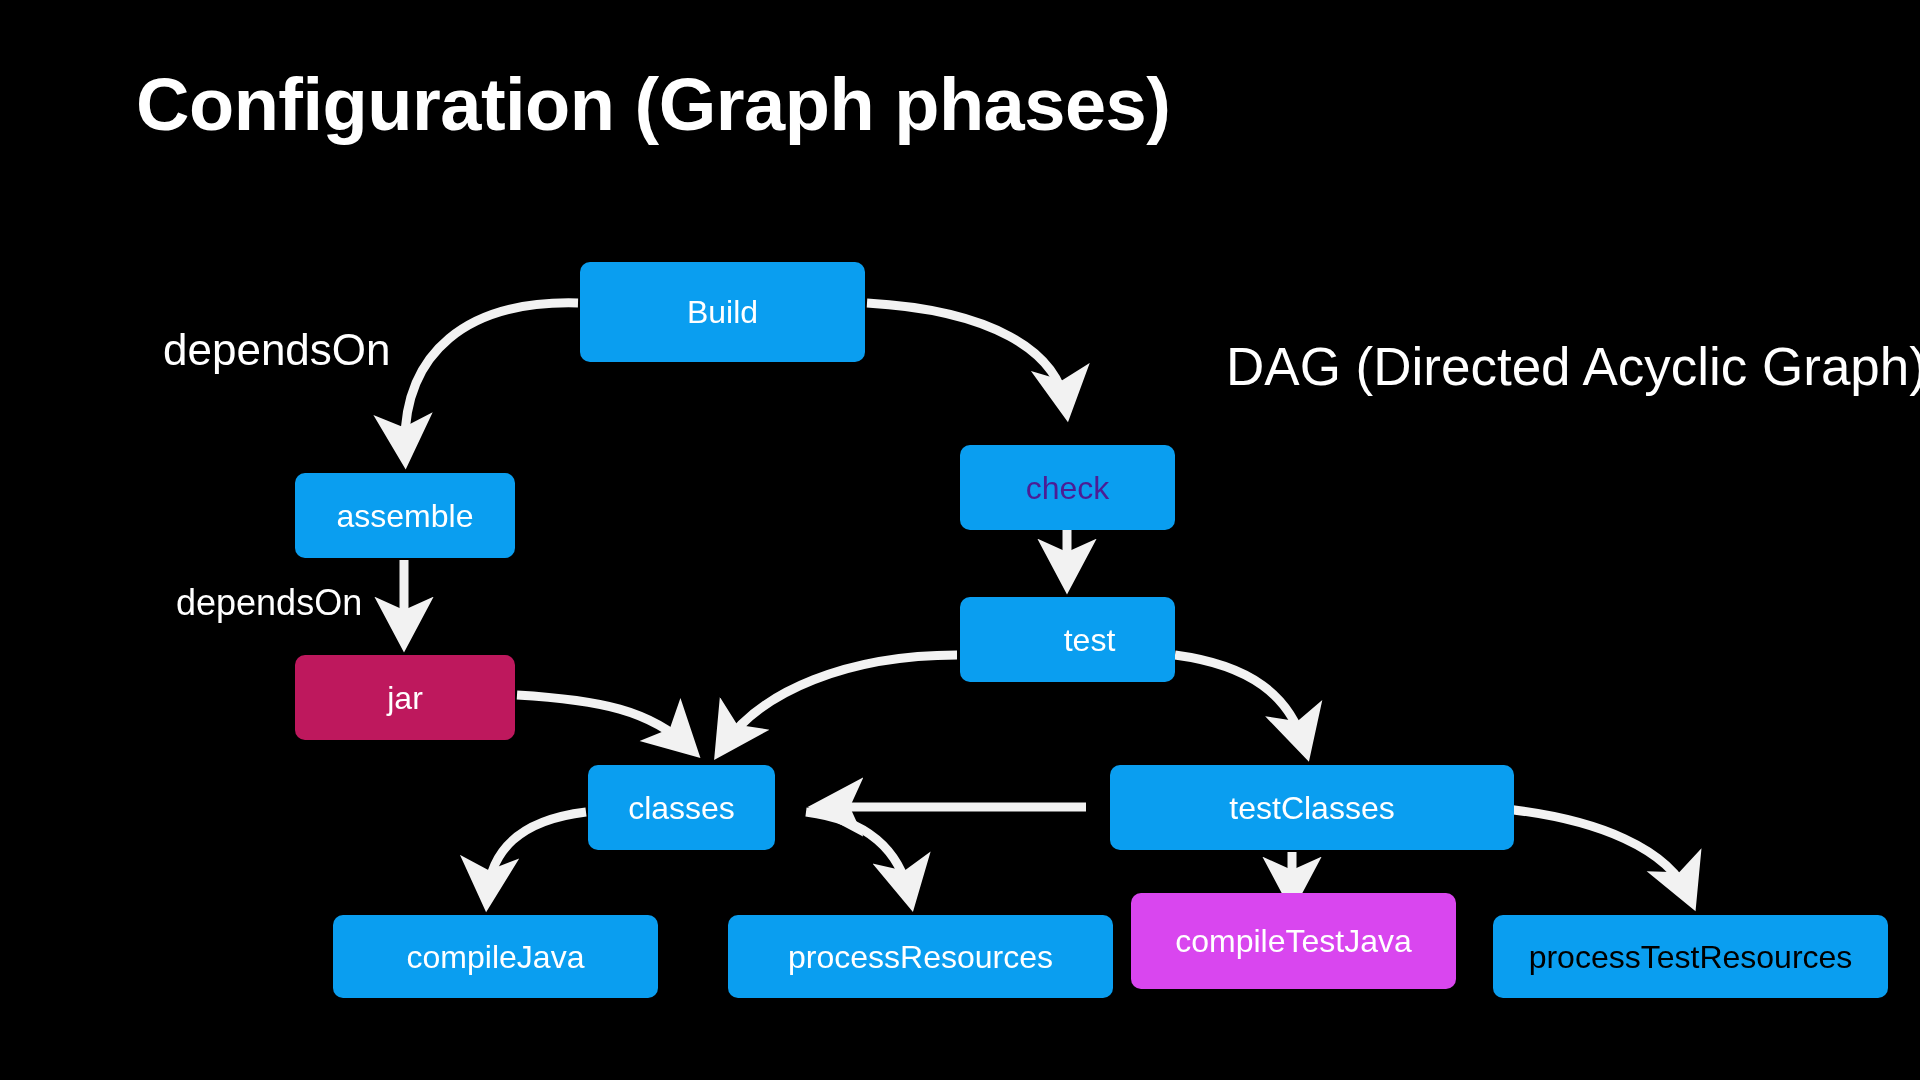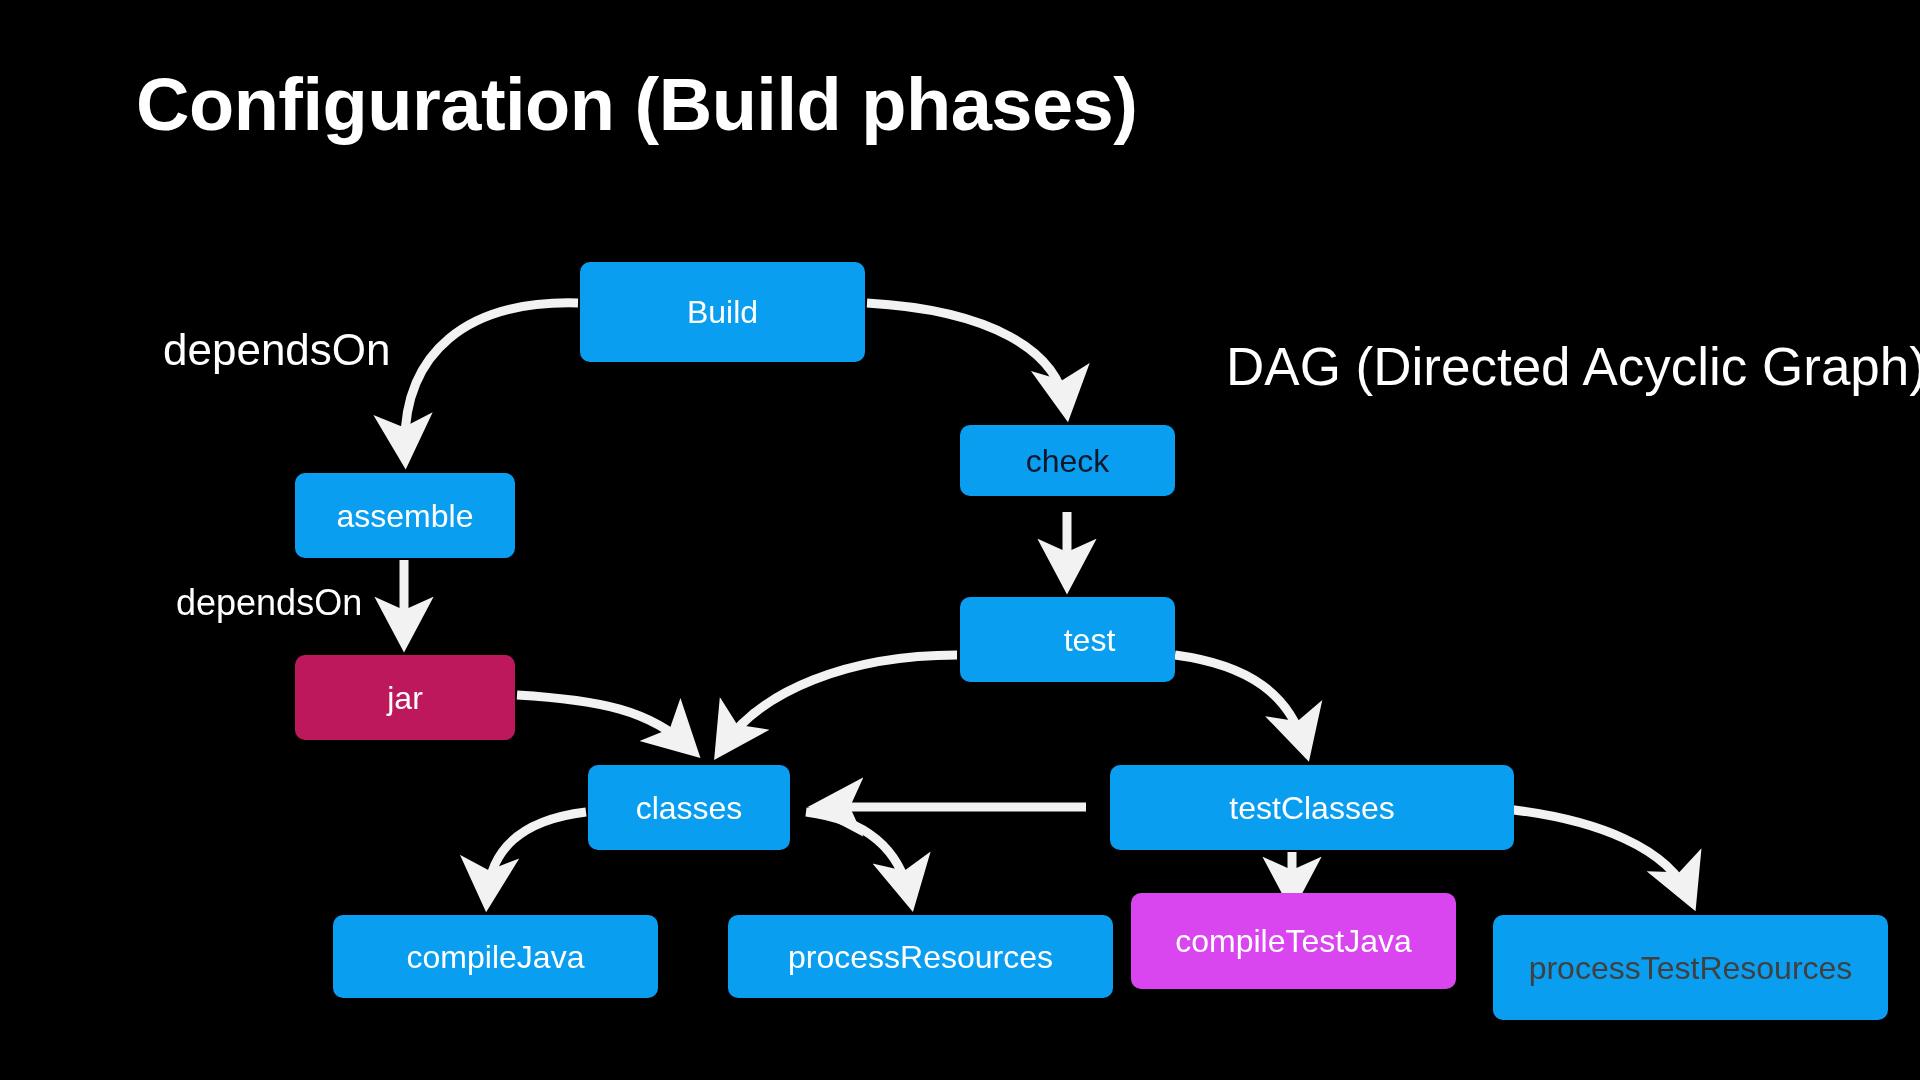--- a/index.html
+++ b/index.html
@@ -57,21 +57,21 @@
   }
   #annot-dependson-1 { left: 163px; top: 328px; font-size: 44px; }
   #annot-dependson-2 { left: 176px; top: 585px; font-size: 36px; }
   #annot-dag        { left: 1226px; top: 340px; font-size: 53px; }
 </style>
 </head>
 <body>
 
 <div id="slide">
 
-  <div id="slide-title">Configuration (Build phases)</div>
+  <div id="slide-title">Configuration (Graph phases)</div>
 
   <svg class="edge-layer" viewBox="0 0 1920 1080" width="1920" height="1080">
     <defs>
       <marker id="arrowhead" markerWidth="7" markerHeight="7" refX="4.6" refY="3.5" orient="auto" markerUnits="strokeWidth">
         <path d="M0,0.2 L6.2,3.5 L0,6.8 L1.5,3.5 Z" fill="#f2f2f2"></path>
       </marker>
     </defs>
 
     <g stroke="#f2f2f2" stroke-width="9" fill="none" stroke-linecap="butt" marker-end="url(#arrowhead)">
 
@@ -101,44 +101,44 @@
     </g>
   </svg>
 
   <div class="annot" id="annot-dependson-1">dependsOn</div>
   <div class="annot" id="annot-dependson-2">dependsOn</div>
   <div class="annot" id="annot-dag">DAG (Directed Acyclic Graph)</div>
 
   <div class="node" id="node-build" style="left: 580px; top: 262px; width: 285px; height: 100px; background: rgb(10, 158, 240); color: rgb(255, 255, 255);">
     <span class="node-label">Build</span>
   </div>
-  <div class="node" id="node-check" style="left: 960px; top: 425px; width: 215px; height: 71px; background: rgb(10, 158, 240); color: #0f172a;">
+  <div class="node" id="node-check" style="left: 960px; top: 445px; width: 215px; height: 85px; background: rgb(10, 158, 240); color: #4c1d95;">
     <span class="node-label">check</span>
   </div>
   <div class="node" id="node-assemble" style="left: 295px; top: 473px; width: 220px; height: 85px; background: rgb(10, 158, 240); color: rgb(255, 255, 255);">
     <span class="node-label">assemble</span>
   </div>
   <div class="node" id="node-test" style="left: 960px; top: 597px; width: 215px; height: 85px; background: rgb(10, 158, 240); color: rgb(255, 255, 255); padding-left: 44px;">
     <span class="node-label">test</span>
   </div>
   <div class="node" id="node-jar" style="left: 295px; top: 655px; width: 220px; height: 85px; background: #be185d; color: rgb(255, 255, 255);">
     <span class="node-label">jar</span>
   </div>
-  <div class="node" id="node-classes" style="left: 588px; top: 765px; width: 202px; height: 85px; background: rgb(10, 158, 240); color: rgb(255, 255, 255);">
+  <div class="node" id="node-classes" style="left: 588px; top: 765px; width: 187px; height: 85px; background: rgb(10, 158, 240); color: rgb(255, 255, 255);">
     <span class="node-label">classes</span>
   </div>
   <div class="node" id="node-testClasses" style="left: 1090px; top: 765px; width: 404px; height: 85px; background: rgb(10, 158, 240); color: rgb(255, 255, 255); margin-left: 20px;">
     <span class="node-label">testClasses</span>
   </div>
   <div class="node" id="node-compileJava" style="left: 333px; top: 915px; width: 325px; height: 83px; background: rgb(10, 158, 240); color: rgb(255, 255, 255);">
     <span class="node-label">compileJava</span>
   </div>
   <div class="node" id="node-processResources" style="left: 728px; top: 915px; width: 385px; height: 83px; background: rgb(10, 158, 240); color: rgb(255, 255, 255);">
     <span class="node-label">processResources</span>
   </div>
   <div class="node" id="node-compileTestJava" style="left: 1131px; top: 893px; width: 325px; height: 96px; background: #d946ef; color: rgb(255, 255, 255);">
     <span class="node-label">compileTestJava</span>
   </div>
-  <div class="node" id="node-processTestResources" style="left: 1493px; top: 915px; width: 395px; height: 105px; background: rgb(10, 158, 240); color: #404040;">
+  <div class="node" id="node-processTestResources" style="left: 1493px; top: 915px; width: 395px; height: 83px; background: rgb(10, 158, 240); color: #000000;">
     <span class="node-label">processTestResources</span>
   </div>
 
 </div>
 
 </body></html>

